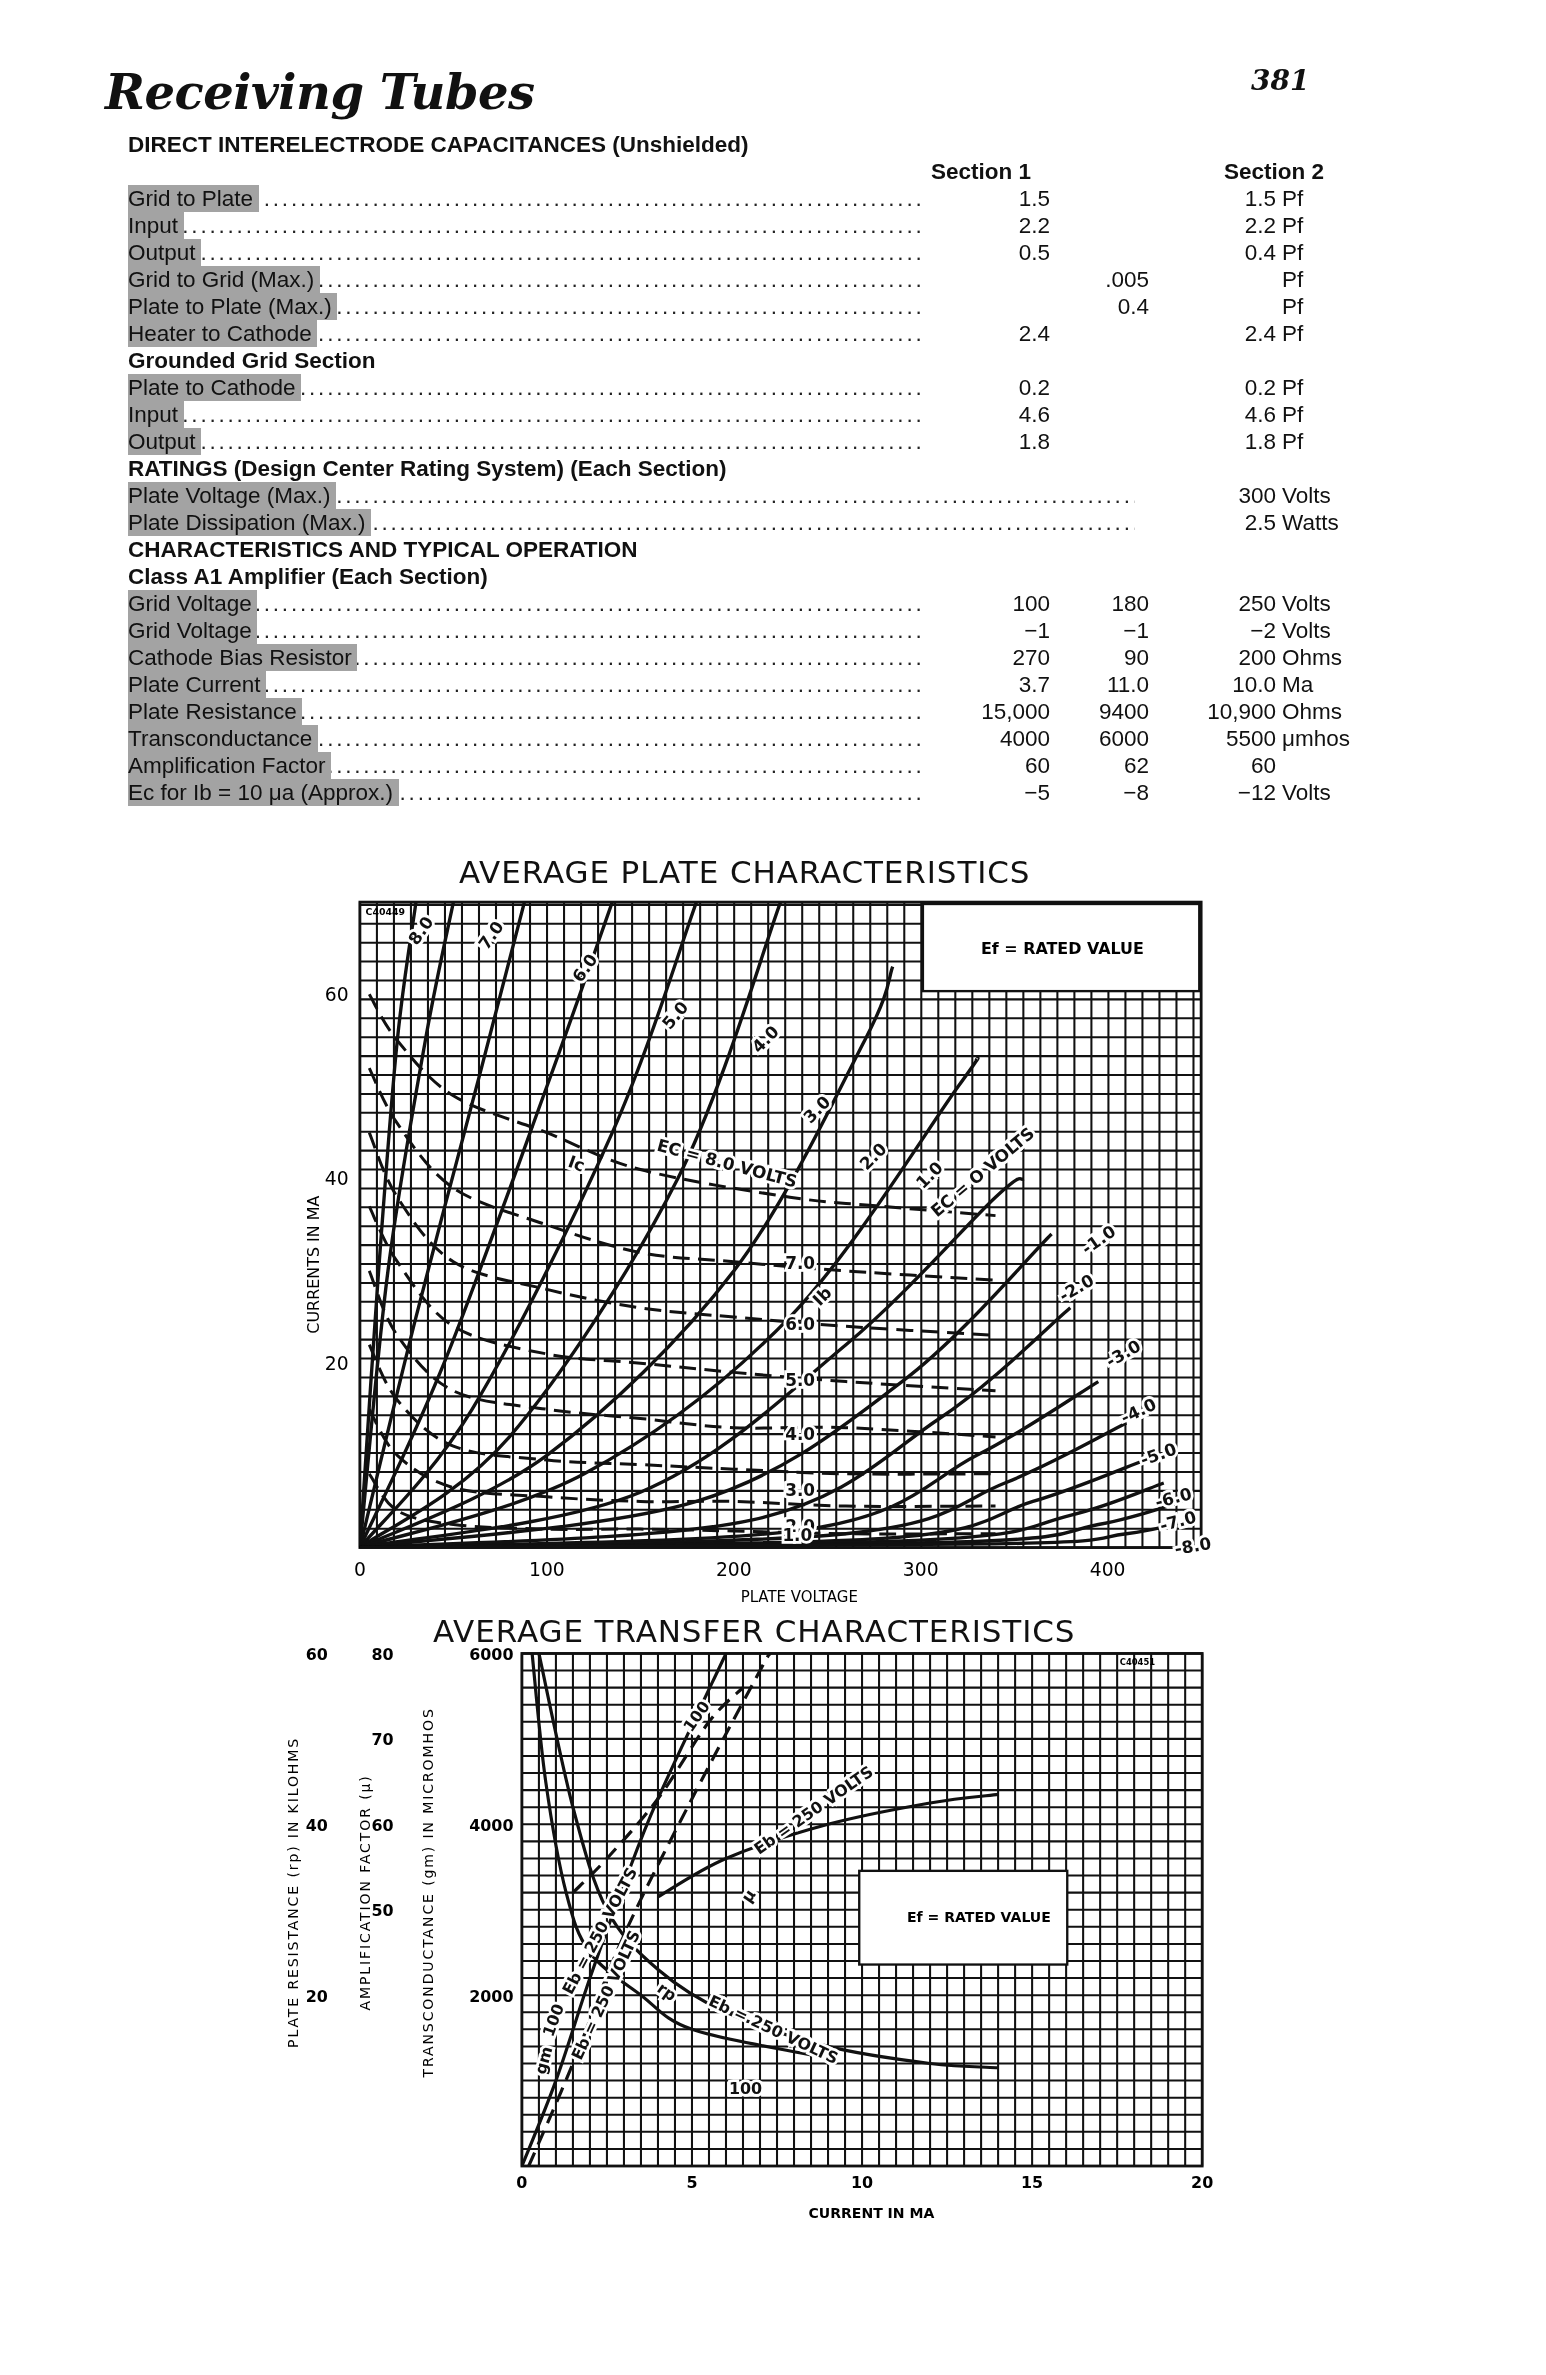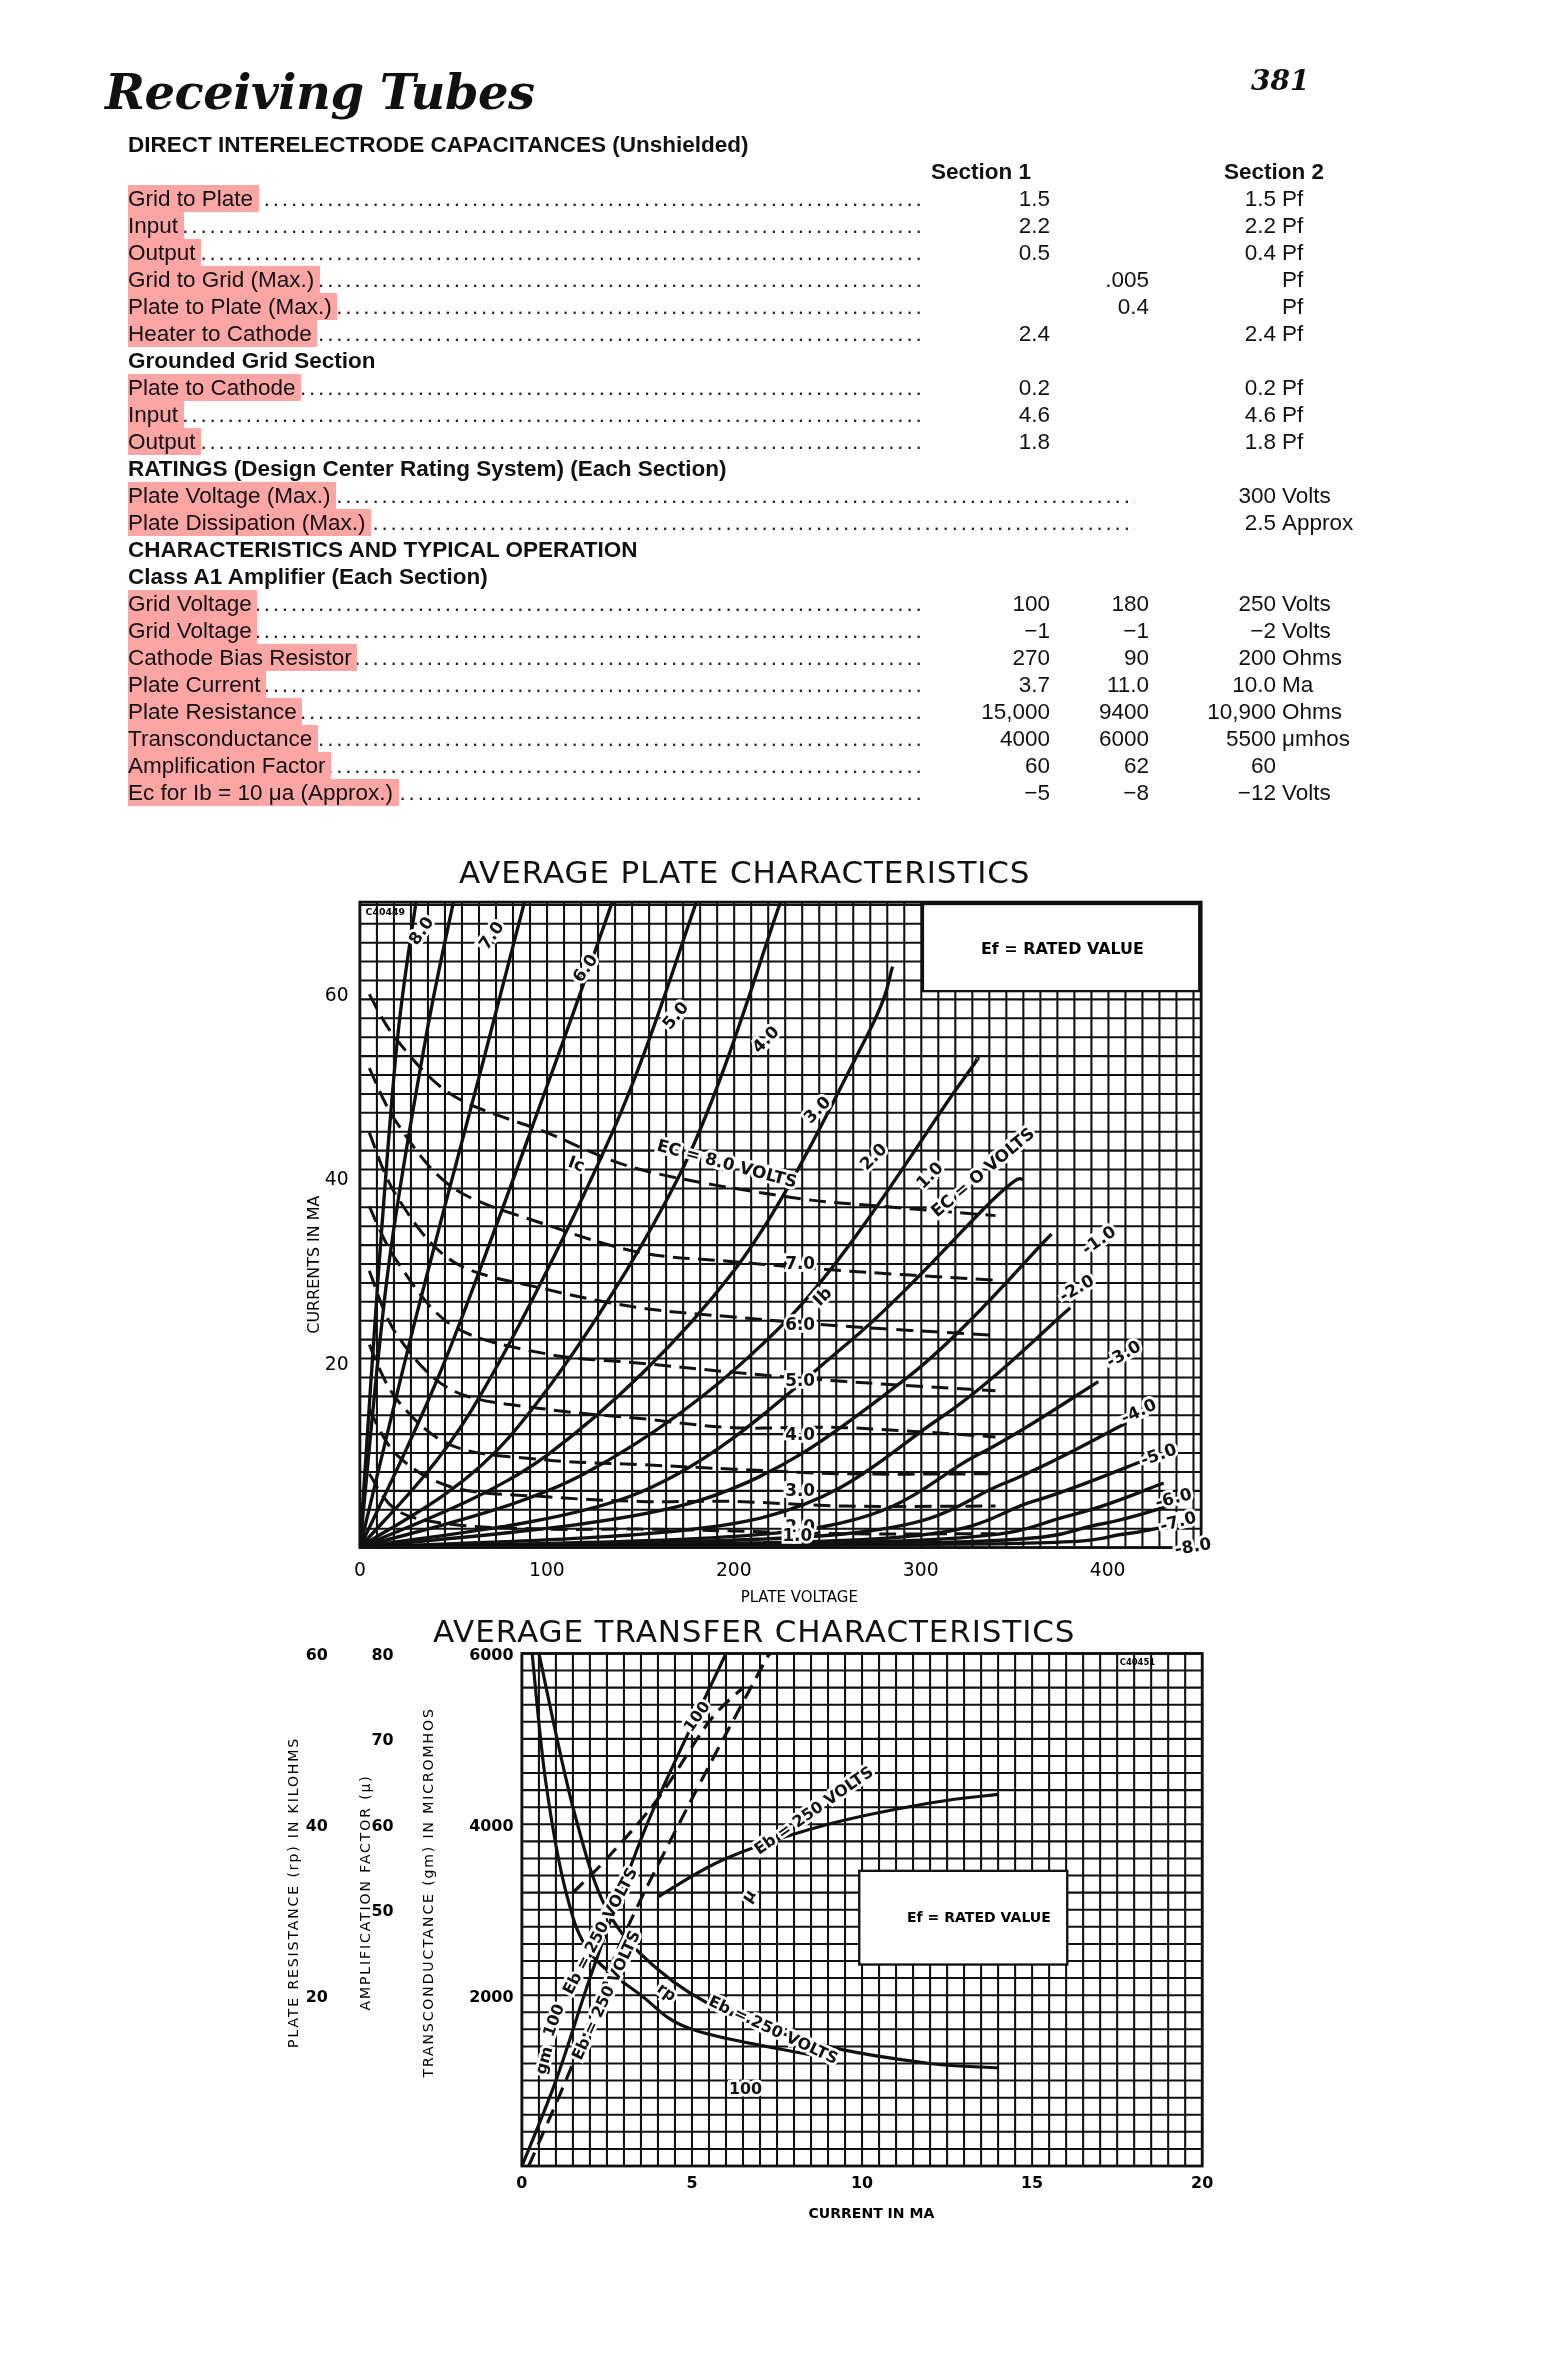--- a/index.html
+++ b/index.html
@@ -1,21 +1,21 @@
 <!DOCTYPE html>
 <html style="font-size:15px"><head>
 <meta charset="utf-8">
 <style>
   html, body { margin: 0; padding: 0; background: #ffffff; }
   body { width: 1547px; height: 2375px; position: relative; overflow: hidden; color: #111; font-family: "DejaVu Sans", sans-serif; }
   .running-head { position: absolute; top: 64px; left: 105px; font-family: "DejaVu Serif", serif; font-style: italic; font-weight: bold; font-size: 48px; letter-spacing: -0.5px; }
   .page-number { position: absolute; top: 64px; left: 1251px; font-family: "DejaVu Serif", serif; font-style: italic; font-weight: bold; font-size: 28px; }
   .specs { position: absolute; top: 131px; left: 128px; width: 1255px; font-family: Liberation Sans, sans-serif; font-size: 22.5px; line-height: 27px; }
   .spec-row { position: relative; height: 27px; white-space: nowrap; }
-  .spec-row .label { position: absolute; left: 0; top: 0; background: #fca5a5; padding-right: 5.6px; z-index: 2; }
+  .spec-row .label { position: absolute; left: 0; top: 0; background: #a3a3a3; padding-right: 5.6px; z-index: 2; }
   .spec-row .leader { position: absolute; left: 0; top: 0; width: 795px; overflow: hidden; letter-spacing: 2.8px; z-index: 1; color: #222; }
   .spec-row.wide .leader { width: 1007px; }
   .spec-row .c1, .spec-row .c2, .spec-row .c3 { position: absolute; top: 0; text-align: right; }
   .spec-row .c1 { left: 824px; width: 98px; }
   .spec-row .c2 { left: 932px; width: 89px; }
   .spec-row .c3 { left: 1045px; width: 103px; }
   .spec-row .unit { position: absolute; top: 0; left: 1154px; }
   .spec-row .single { position: absolute; top: 0; left: 1031px; width: 117px; text-align: right; }
   .spec-heading { font-weight: bold; height: 27px; white-space: nowrap; font-size: 22.5px; }
   .col-head { position: relative; height: 27px; font-weight: bold; }
@@ -114,21 +114,21 @@
       <div class="spec-row wide">
         <span class="leader">..............................................................................................................................................................</span>
         <span class="label">Plate Voltage (Max.)</span>
         <span class="single">300</span>
         <span class="unit">Volts</span>
       </div>
       <div class="spec-row wide">
         <span class="leader">..............................................................................................................................................................</span>
         <span class="label">Plate Dissipation (Max.)</span>
         <span class="single">2.5</span>
-        <span class="unit">Approx</span>
+        <span class="unit">Watts</span>
       </div>
     </div>
   <div class="spec-heading">CHARACTERISTICS AND TYPICAL OPERATION</div>
   <div class="spec-heading">Class A1 Amplifier (Each Section)</div>
   <div id="char-rows">
       <div class="spec-row">
         <span class="leader">..............................................................................................................................................................</span>
         <span class="label">Grid Voltage</span>
         <span class="c1">100</span>
         <span class="c2">180</span>

